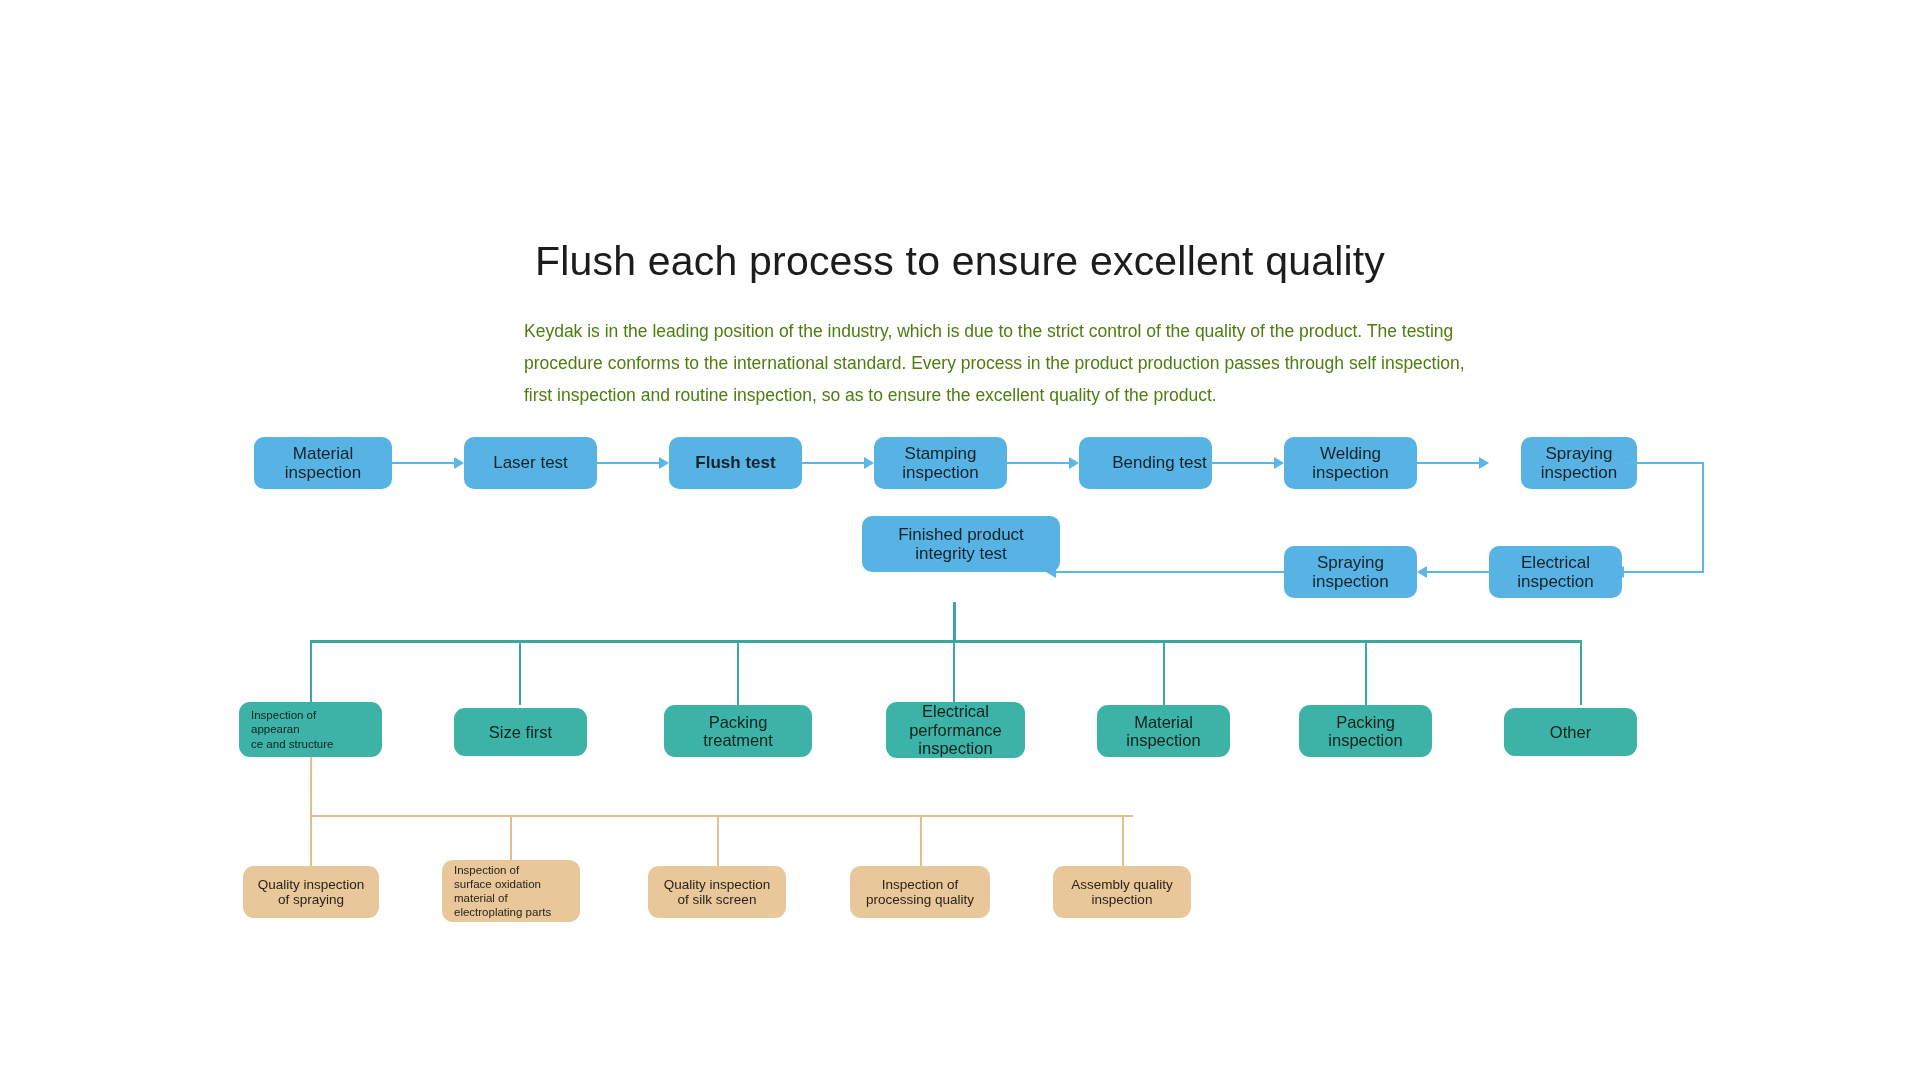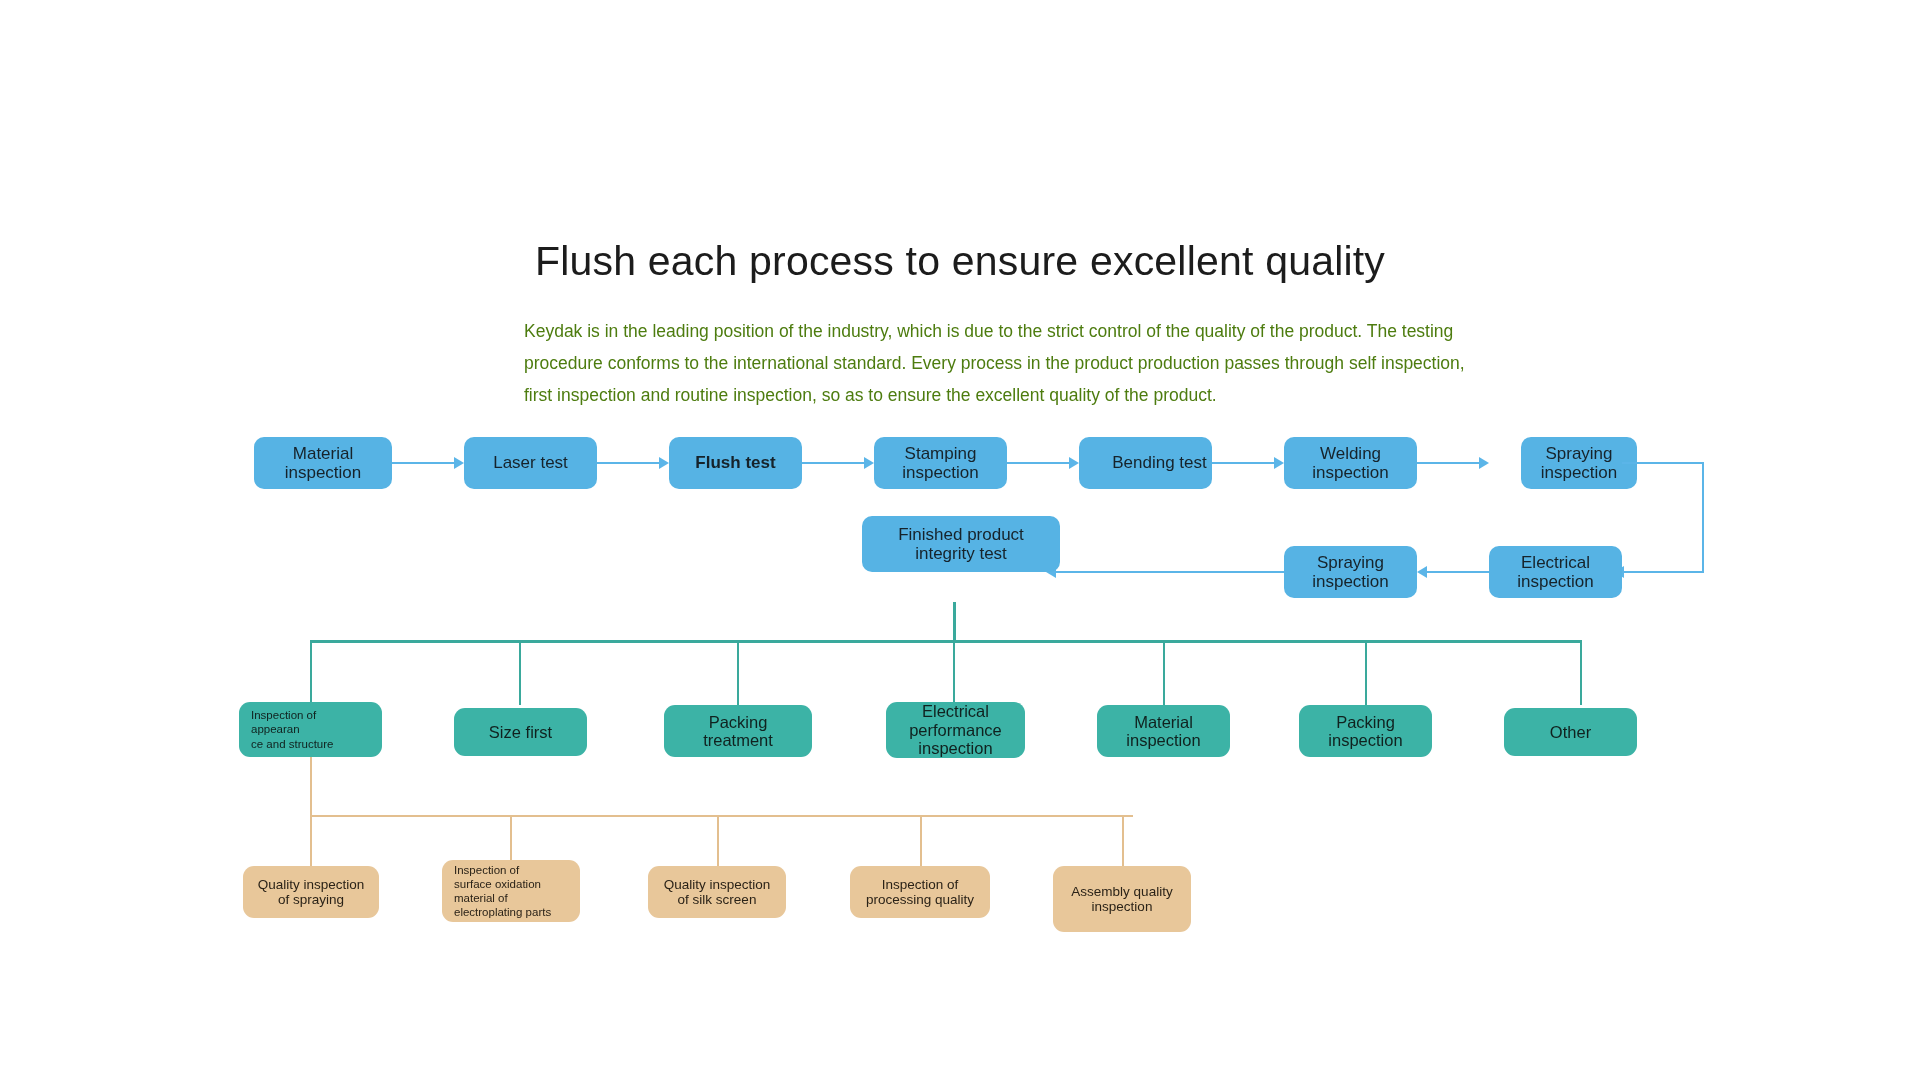--- a/index.html
+++ b/index.html
@@ -219,16 +219,16 @@
 surface oxidation
 material of
 electroplating parts</div>
 
   <div class="node tan" style="left:648px; top:866px; width:138px; height:52px;">Quality inspection
 of silk screen</div>
 
   <div class="node tan" style="left:850px; top:866px; width:140px; height:52px;">Inspection of
 processing quality</div>
 
-  <div class="node tan" style="left:1053px; top:866px; width:138px; height:66px;">Assembly quality
+  <div class="node tan" style="left:1053px; top:866px; width:138px; height:52px;">Assembly quality
 inspection</div>
 
 </div>
 
 </body></html>

